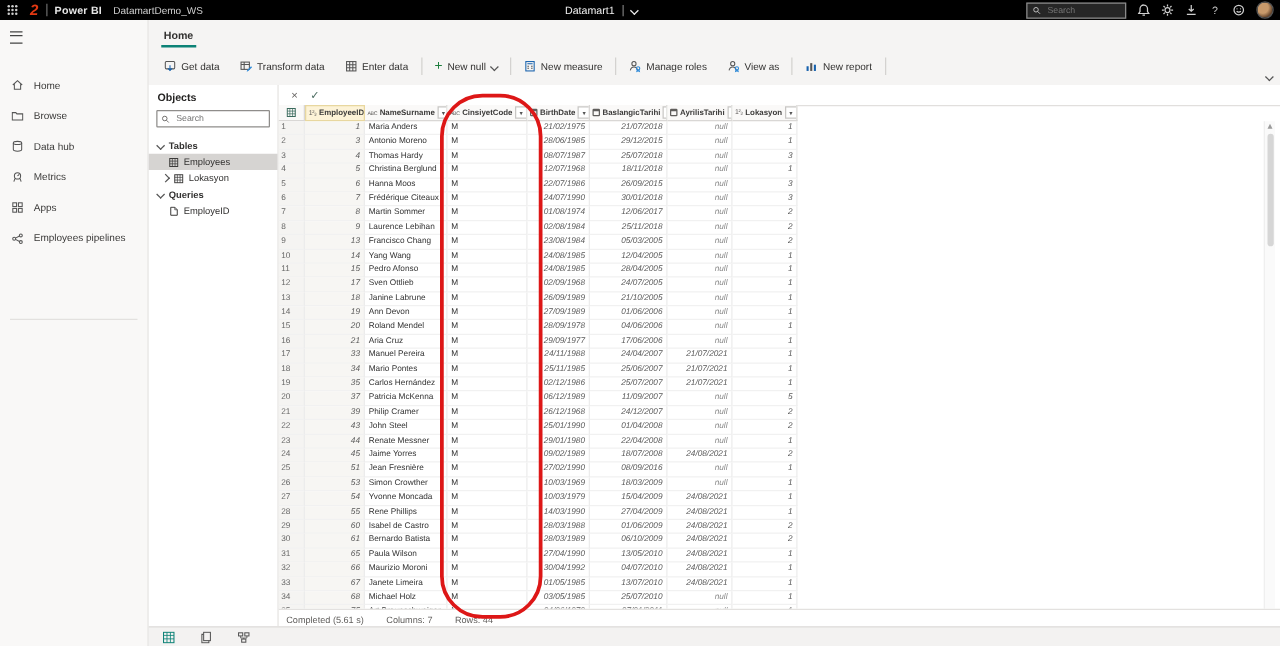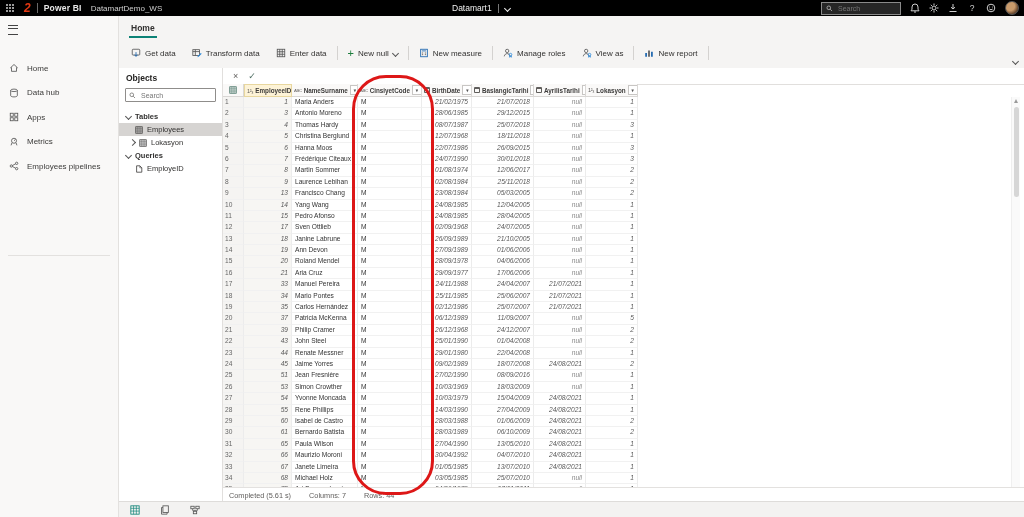--- a/index.html
+++ b/index.html
@@ -162,40 +162,46 @@
   <span class="burger"></span>
   <div class="navlist">
     <div class="nav-item">
       <svg viewBox="0 0 12 12">
           <path d="M1.5 6 6 1.8 10.5 6M3 5.2V10h6V5.2" fill="none" stroke="currentColor"></path>
         </svg>
       <span>Home</span>
     </div>
     <div class="nav-item">
       <svg viewBox="0 0 12 12">
+          <path d="M1 2.5h3.4l1 1.2H11V9.5H1z" fill="none" stroke="currentColor"></path>
+        </svg>
+      <span>Browse</span>
+    </div>
+    <div class="nav-item">
+      <svg viewBox="0 0 12 12">
           <ellipse cx="6" cy="2.8" rx="4" ry="1.5" fill="none" stroke="currentColor"></ellipse>
           <path d="M2 2.8v6.4c0 .8 1.8 1.5 4 1.5s4-.7 4-1.5V2.8" fill="none" stroke="currentColor"></path>
         </svg>
       <span>Data hub</span>
+    </div>
+    <div class="nav-item">
+      <svg viewBox="0 0 12 12">
+          <circle cx="6" cy="4.5" r="3" fill="none" stroke="currentColor"></circle>
+          <path d="M6 4.5 7.8 2.9M3.5 7l-1 3M8.5 7l1 3" fill="none" stroke="currentColor"></path>
+        </svg>
+      <span>Metrics</span>
     </div>
     <div class="nav-item">
       <svg viewBox="0 0 12 12">
           <rect x="1.5" y="1.5" width="3.6" height="3.6" fill="none" stroke="currentColor"></rect>
           <rect x="6.9" y="1.5" width="3.6" height="3.6" fill="none" stroke="currentColor"></rect>
           <rect x="1.5" y="6.9" width="3.6" height="3.6" fill="none" stroke="currentColor"></rect>
           <rect x="6.9" y="6.9" width="3.6" height="3.6" fill="none" stroke="currentColor"></rect>
         </svg>
       <span>Apps</span>
-    </div>
-    <div class="nav-item">
-      <svg viewBox="0 0 12 12">
-          <circle cx="6" cy="4.5" r="3" fill="none" stroke="currentColor"></circle>
-          <path d="M6 4.5 7.8 2.9M3.5 7l-1 3M8.5 7l1 3" fill="none" stroke="currentColor"></path>
-        </svg>
-      <span>Metrics</span>
     </div>
     <div class="nav-item">
       <svg viewBox="0 0 12 12">
           <circle cx="2.8" cy="6" r="1.4" fill="none" stroke="currentColor"></circle>
           <circle cx="9.2" cy="2.8" r="1.4" fill="none" stroke="currentColor"></circle>
           <circle cx="9.2" cy="9.2" r="1.4" fill="none" stroke="currentColor"></circle>
           <path d="M4.1 5.4 7.9 3.4M4.1 6.6l3.8 2" fill="none" stroke="currentColor"></path>
         </svg>
       <span>Employees pipelines</span>
     </div>

